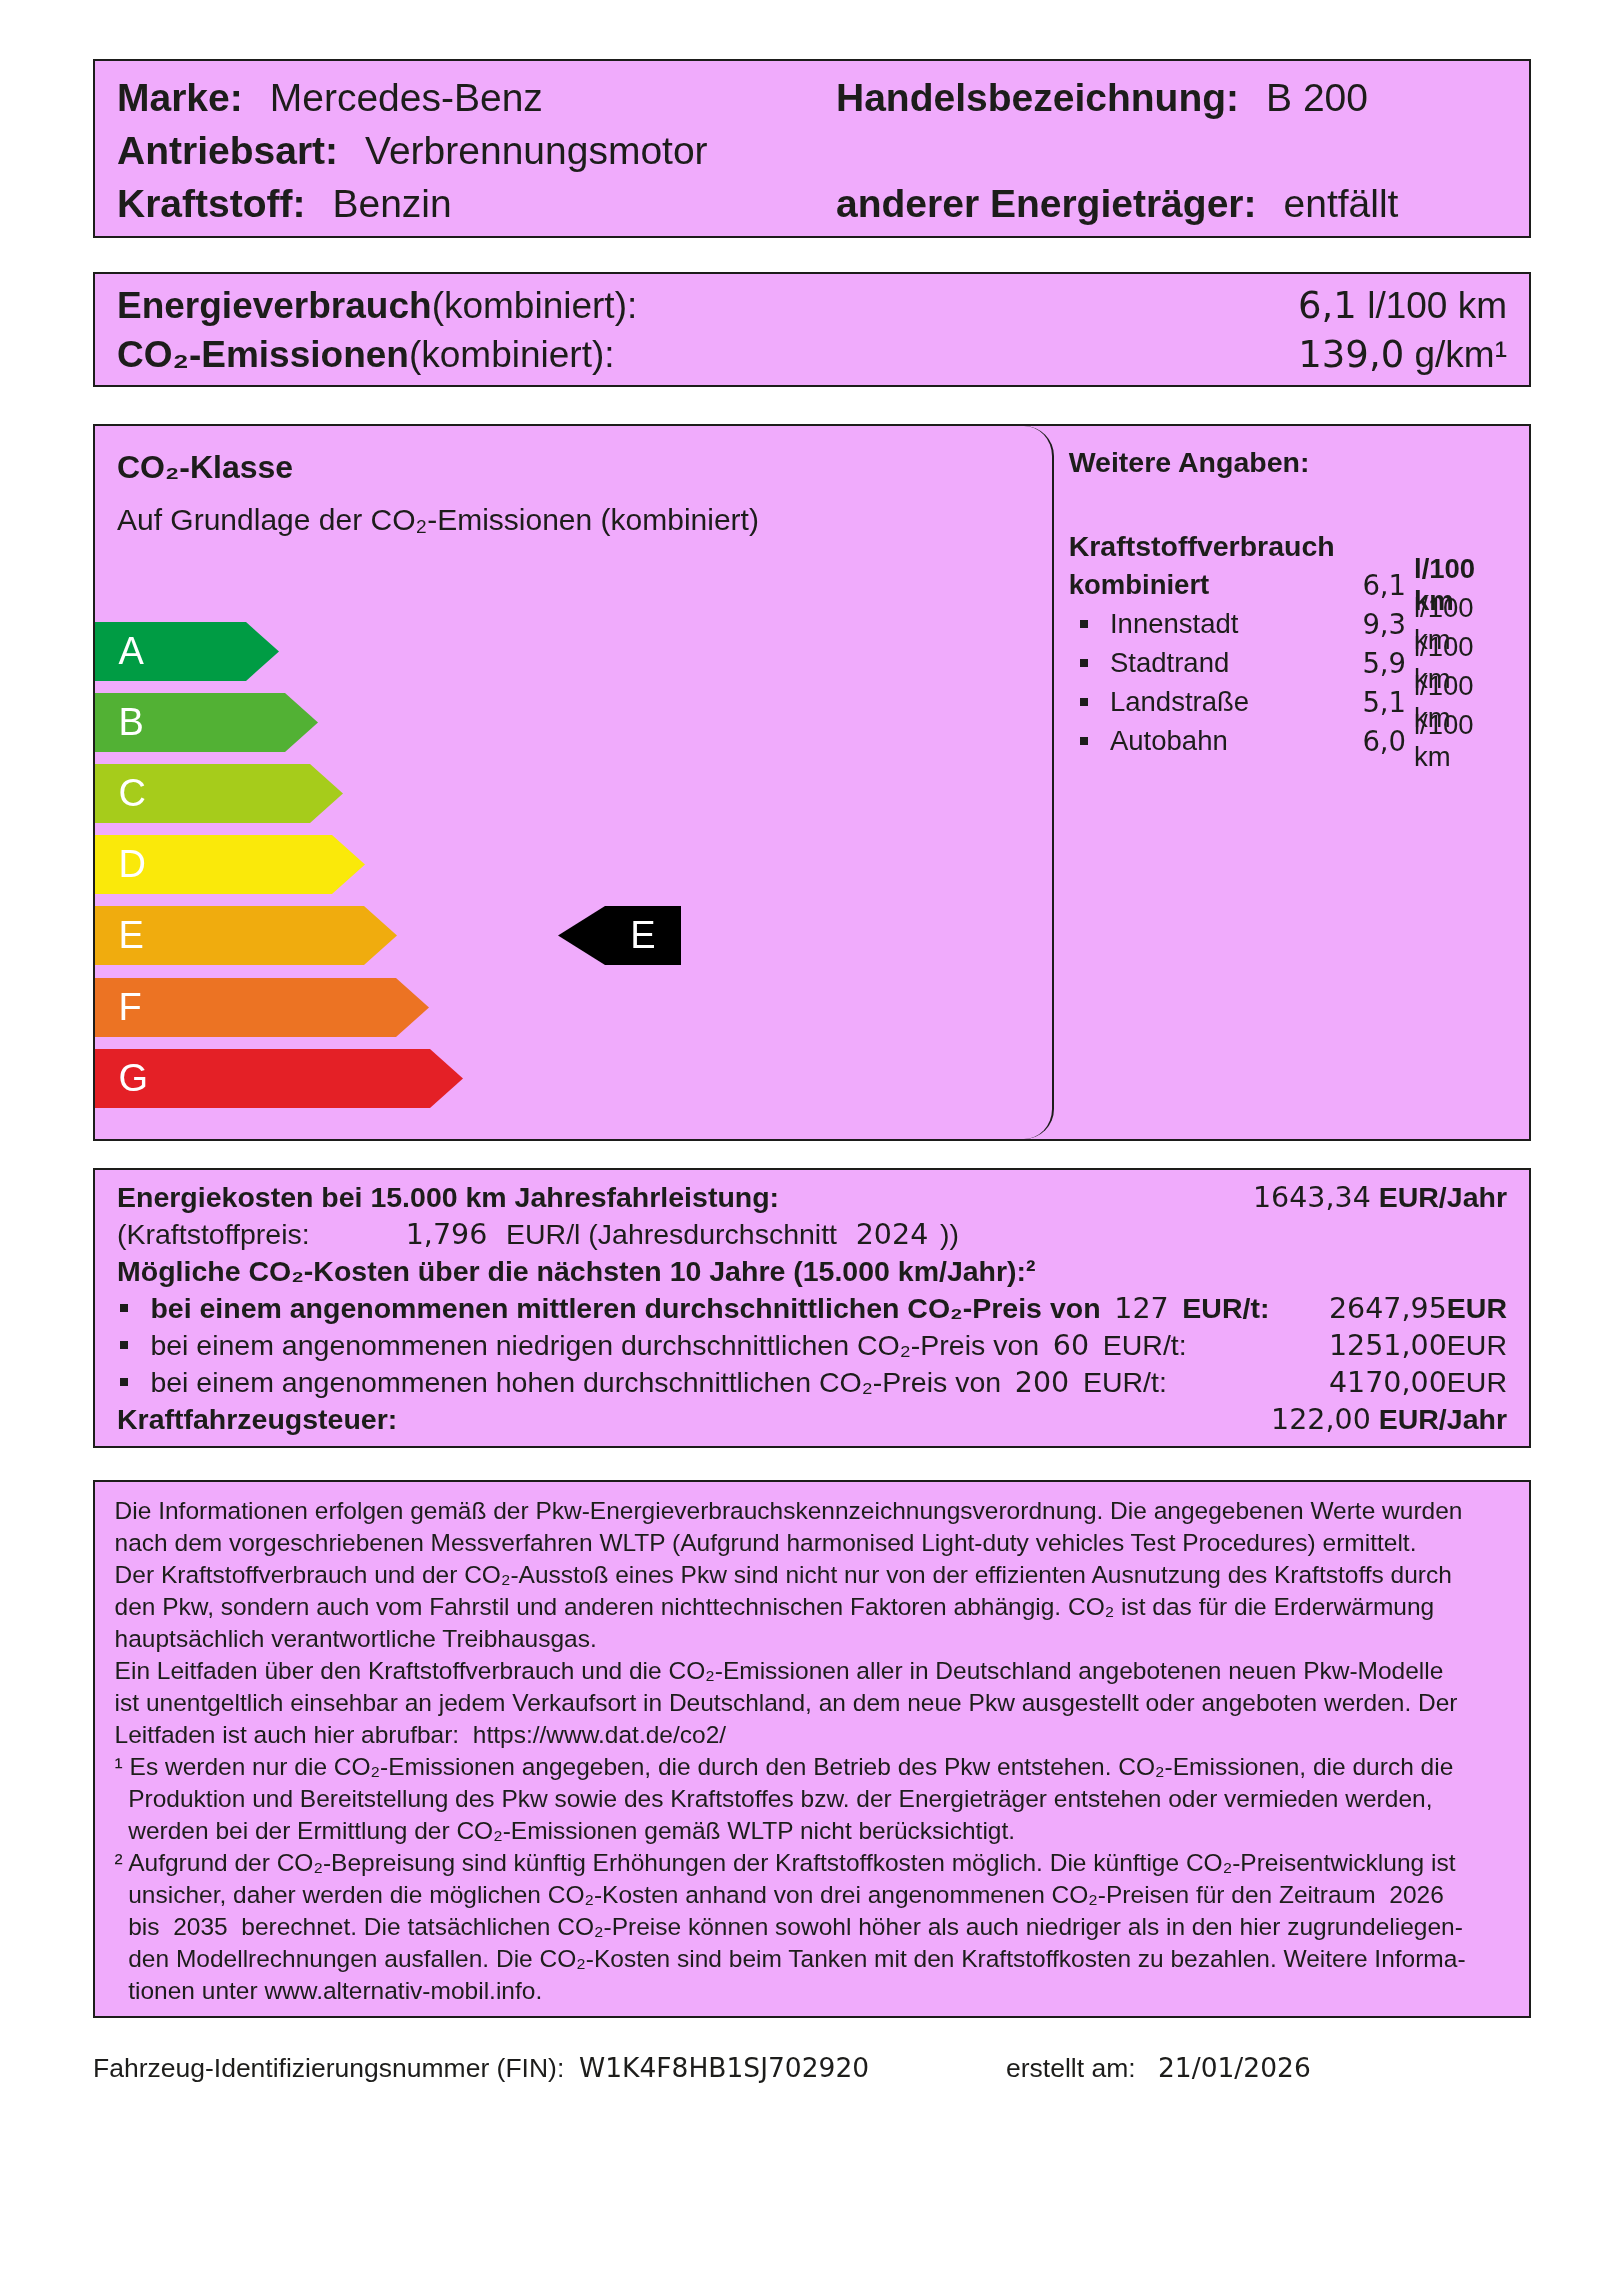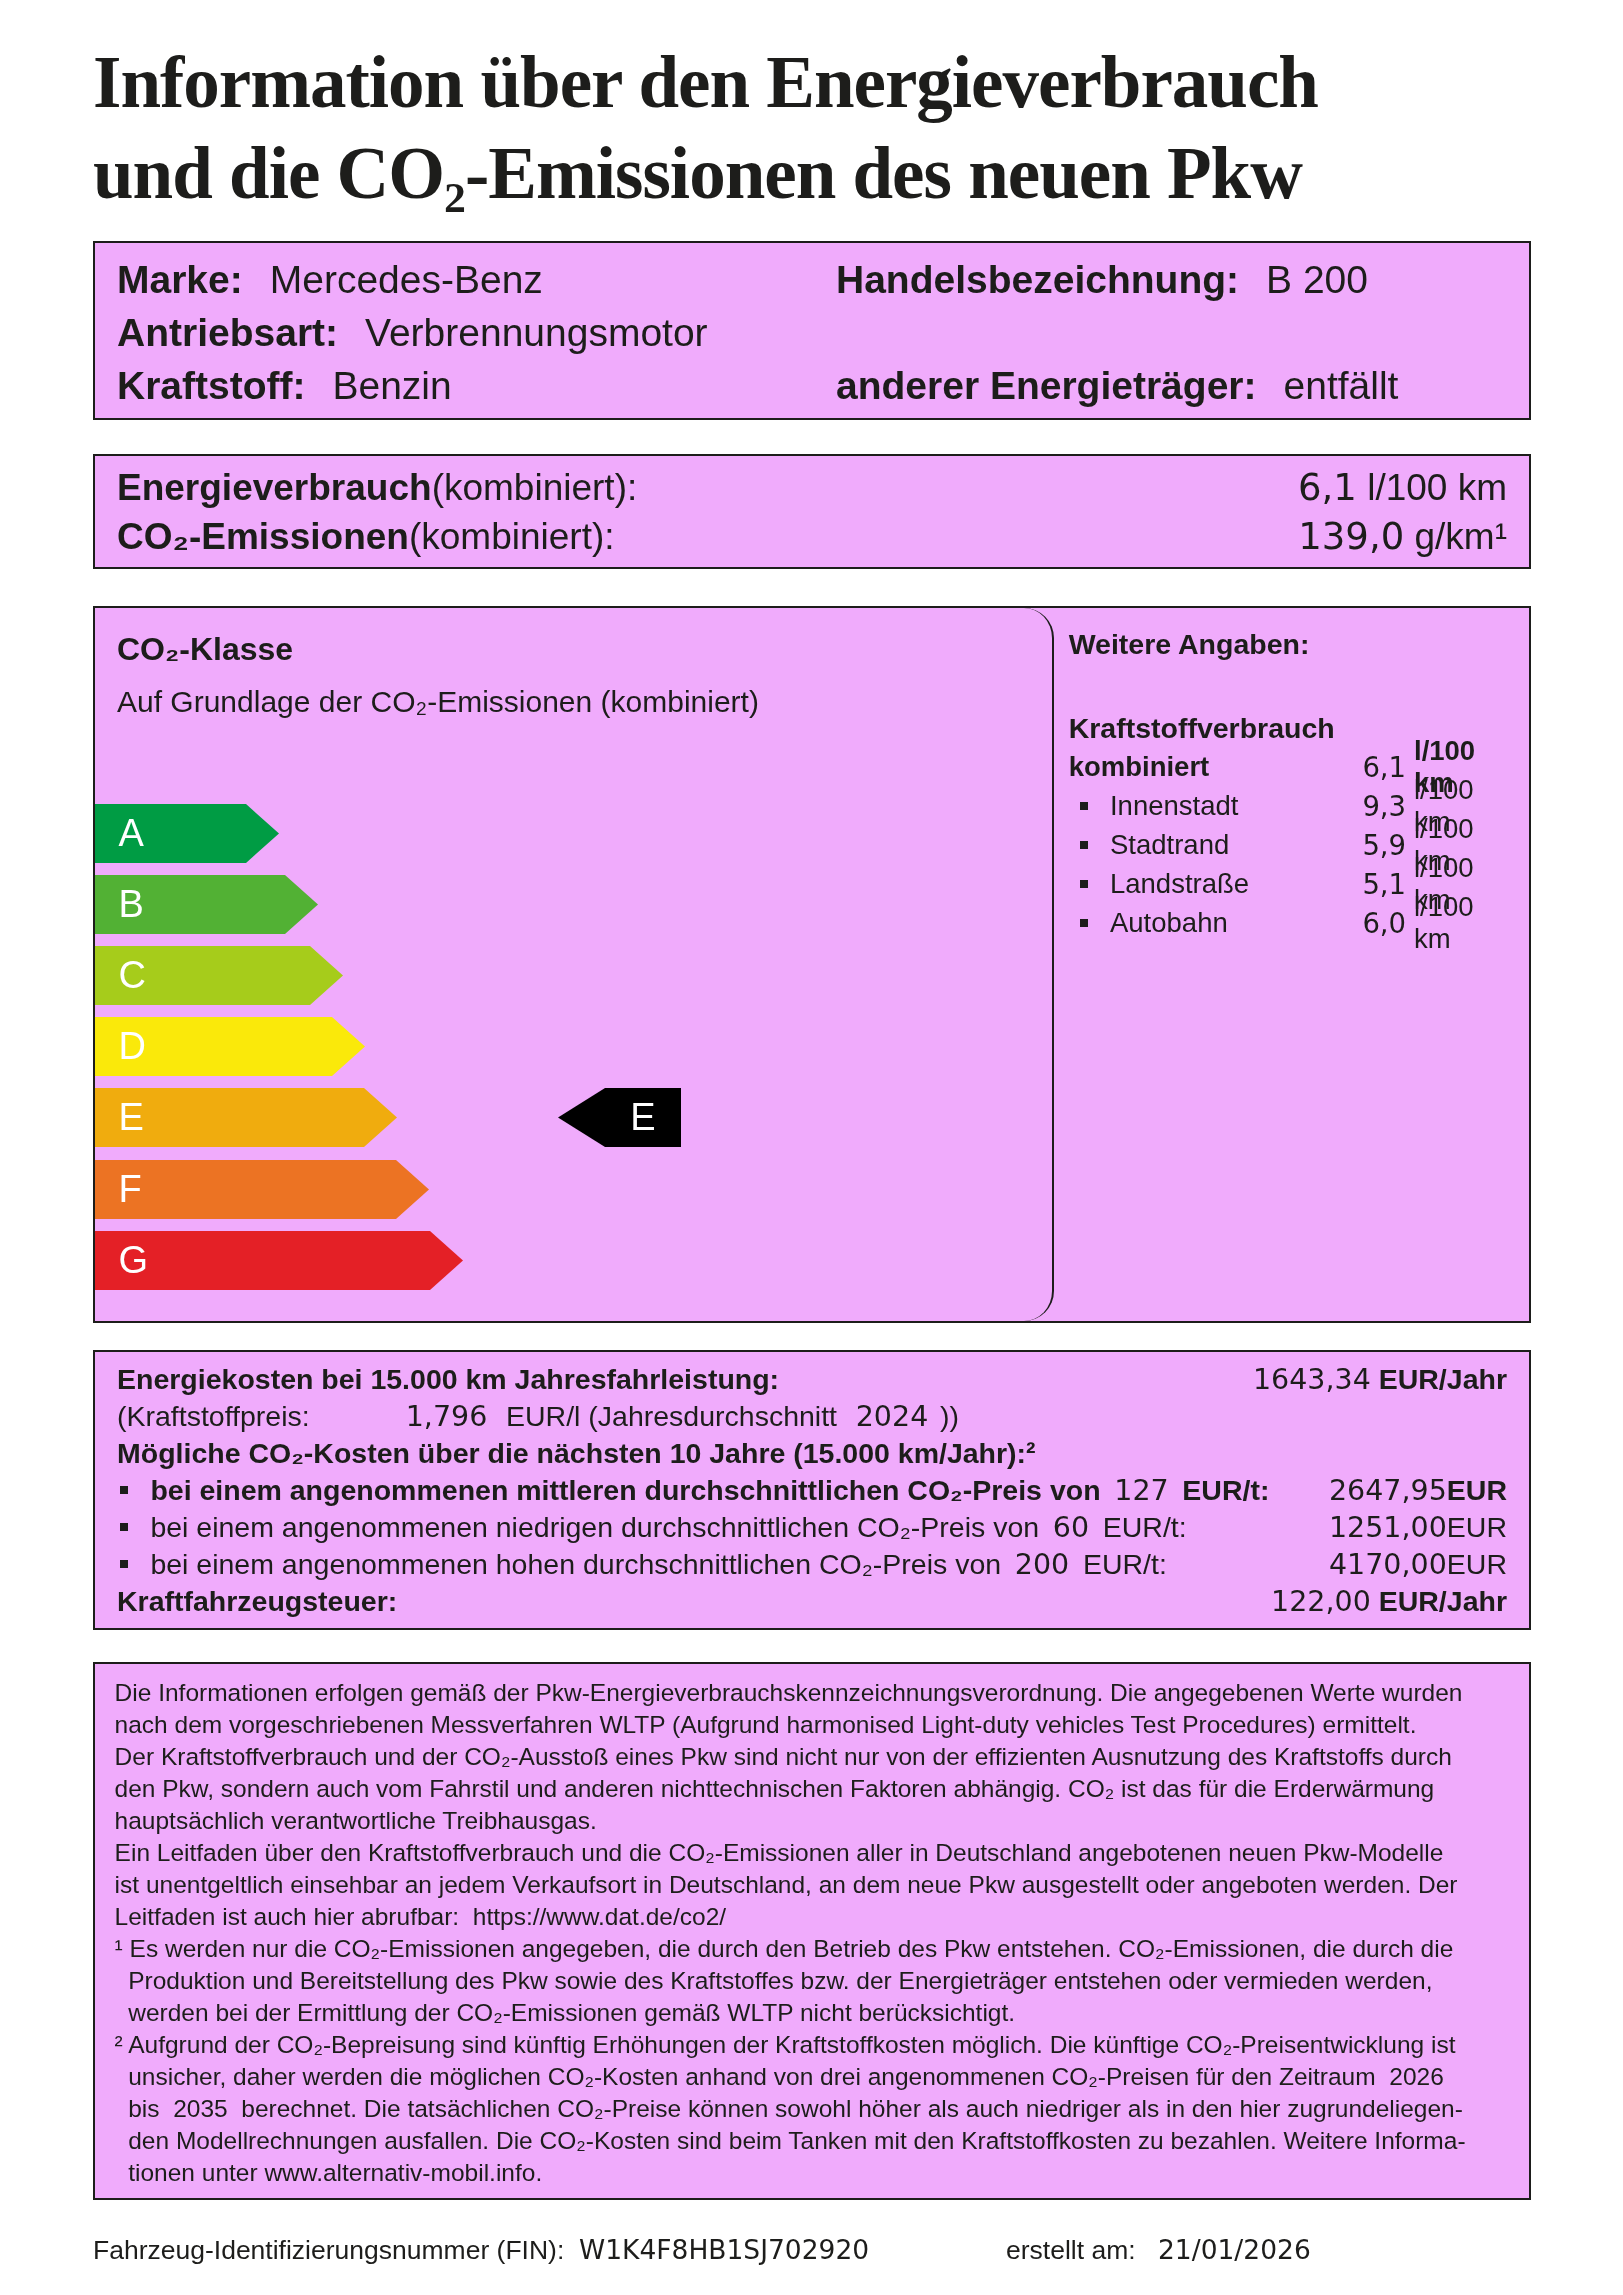--- a/index.html
+++ b/index.html
@@ -73,24 +73,20 @@
   .f-fin-label{left:0;}
   .f-fin{left:486px;}
   .f-date-label{left:913px;}
   .f-date{left:1065px;}
 </style>
 </head>
 <body>
 
 <div class="page">
 
-  <div class="title">
-    <div>Information über den Energieverbrauch</div>
-    <div>und die CO₂-Emissionen des neuen Pkw</div>
-  </div>
 
   <div class="box box-vehicle">
     <div class="v-row">
       <div class="v-cell-l">
         <span class="b lbl">Marke:</span>
         <span>Mercedes-Benz</span>
       </div>
       <div class="v-cell-r">
         <span class="b lbl">Handelsbezeichnung:</span>
         <span>B 200</span>

